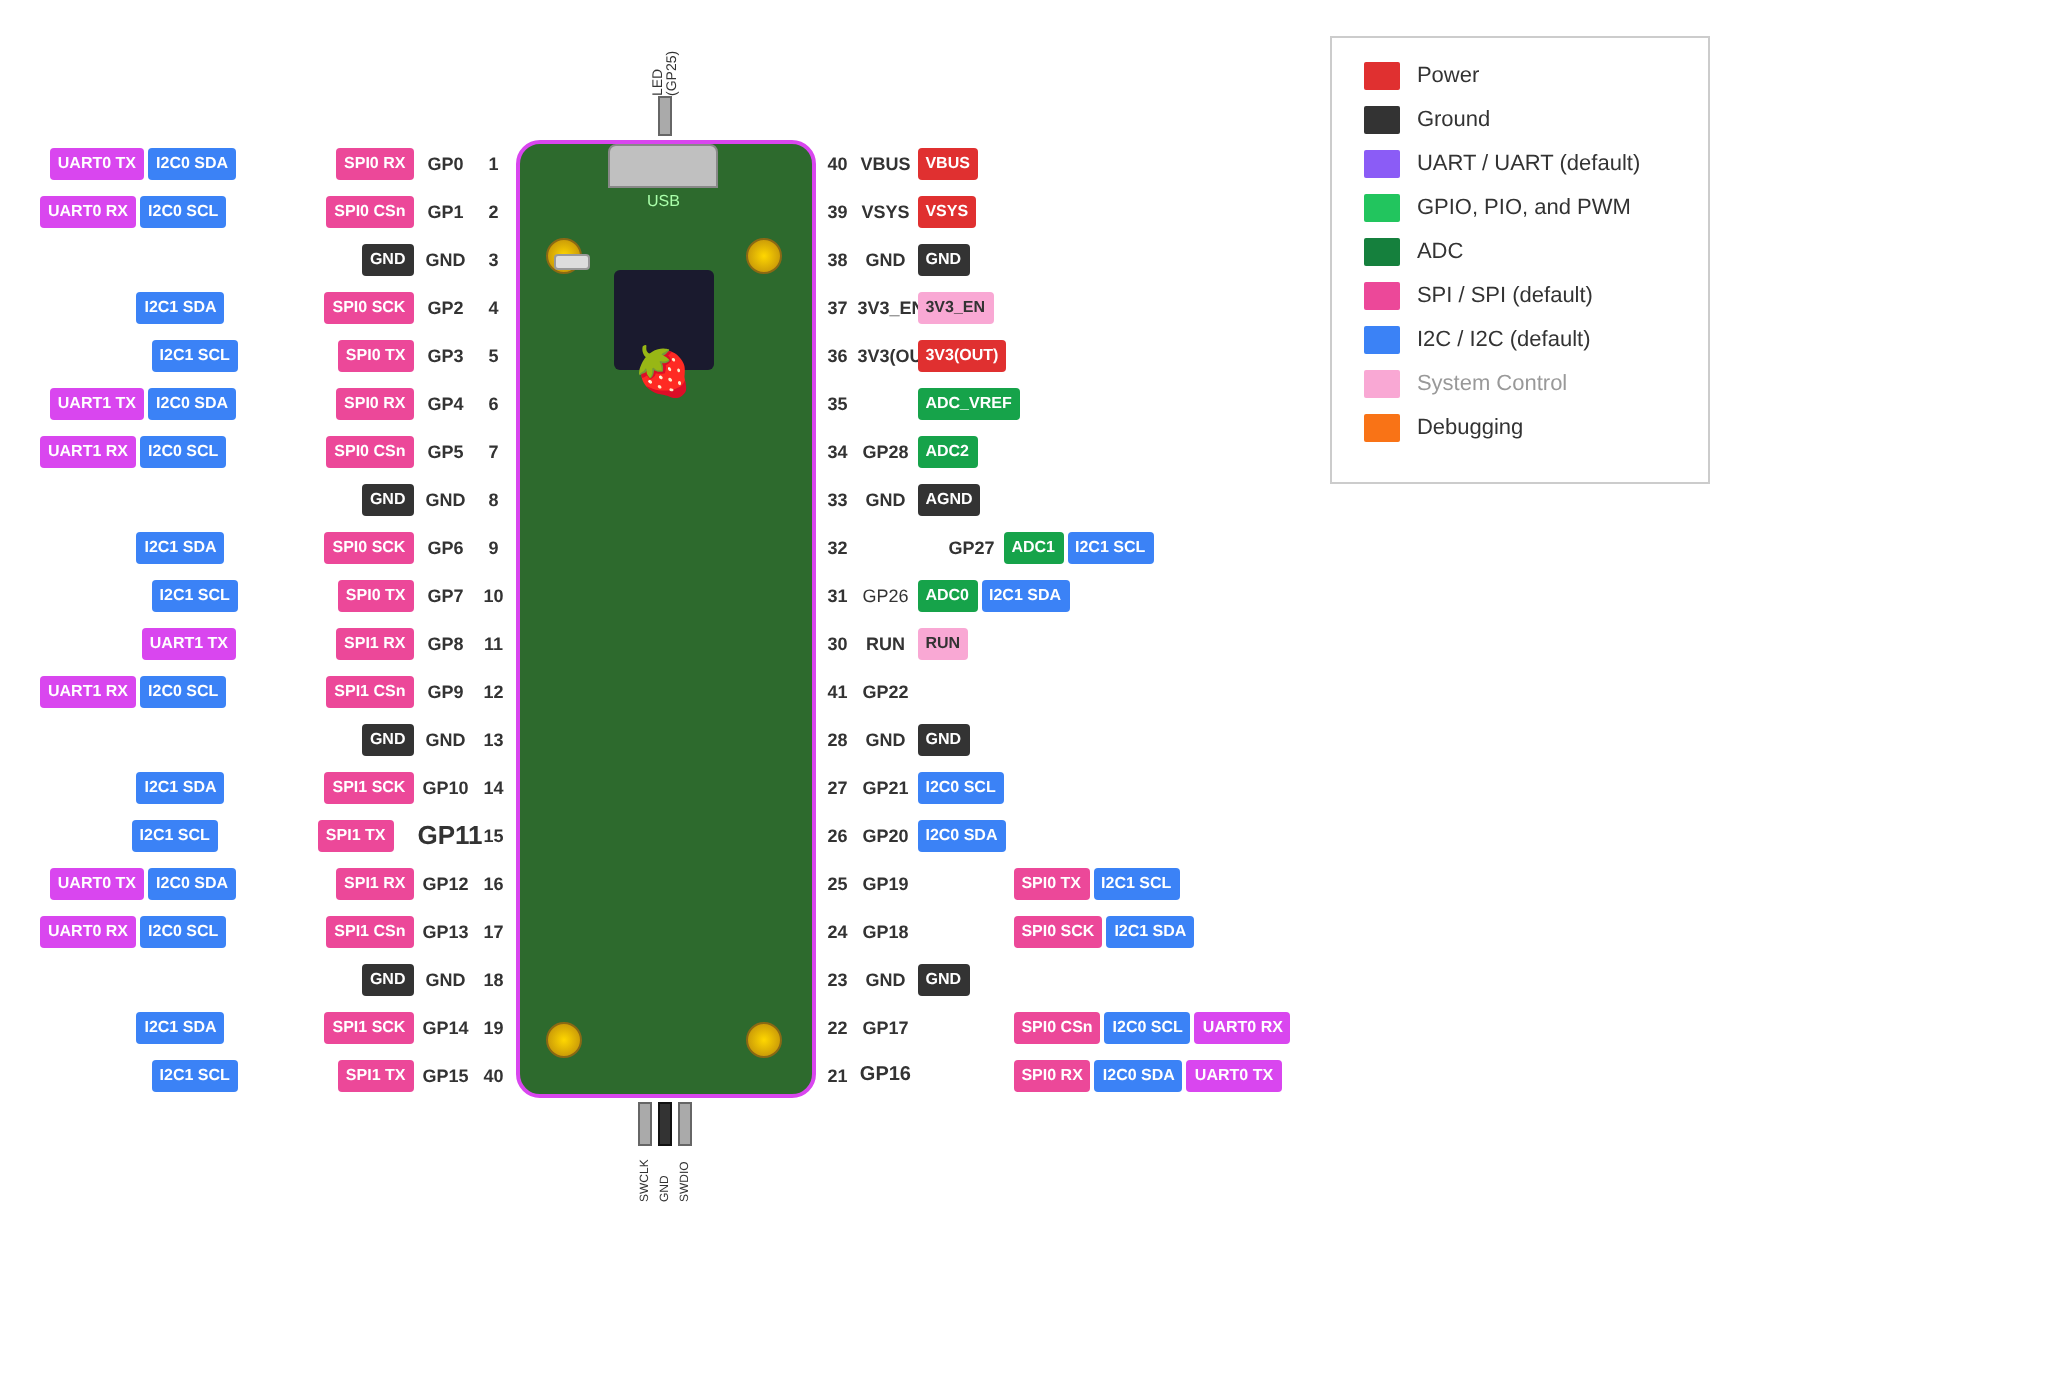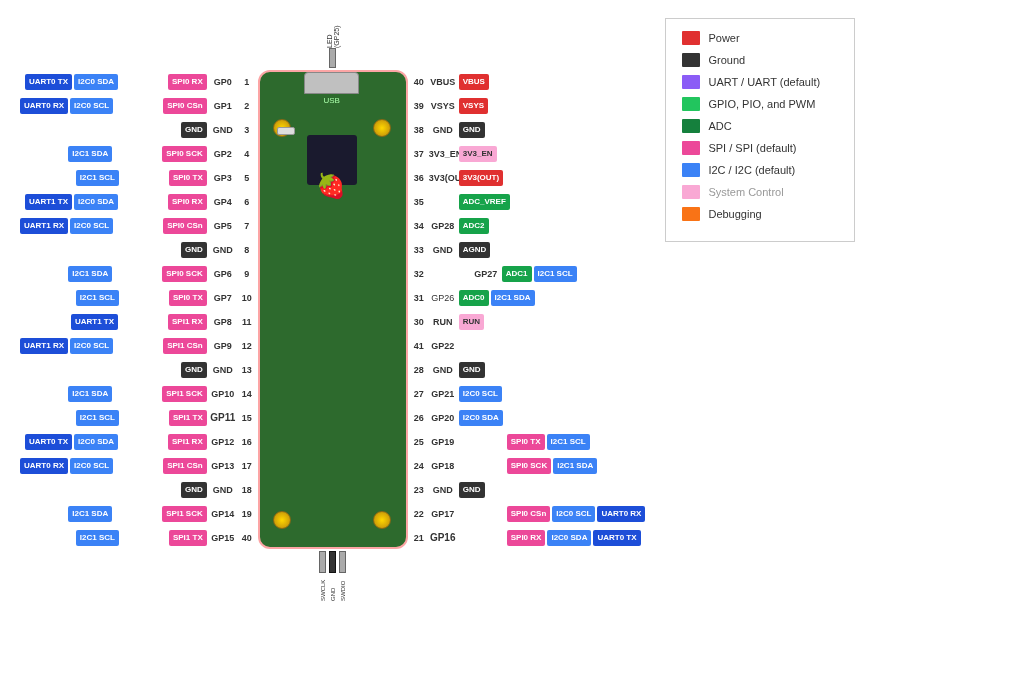--- a/index.html
+++ b/index.html
@@ -56,21 +56,21 @@
     .pin-name {
       font-size: 9px;
       font-weight: 700;
       color: #333;
       width: 28px;
       text-align: center;
     }
     
     .c-red { background-color: #e03030; }
     .c-black { background-color: #333333; }
-    .c-purple { background-color: #1d4ed8; }
+    .c-purple { background-color: #d946ef; }
     .c-adc { background-color: #16a34a; }
     .c-pink { background-color: #ec4899; margin-left: 48px; }
     .c-blue { background-color: #3b82f6; }
     .c-pink-light { background-color: #f9a8d4; color: #333 !important; }
     .gold-circle {
       width: 18px;
       height: 18px;
       background: radial-gradient(circle, #ffd700, #b8860b);
       border-radius: 50%;
       border: 1px solid #8b6914;
@@ -125,21 +125,21 @@
       height: 22px;
     }
     .board-wrapper {
       position: relative;
     }
     .board-full {
       width: 150px;
       background: #2d6a2d;
       border-radius: 12px;
       padding: 0 8px 8px 6px;
-      border: 2px solid #fca5a5;
+      border: 2px solid #d946ef;
       position: relative;
       display: flex;
       flex-direction: column;
       align-items: center;
     }
     .usb-top {
       width: 55px;
       height: 22px;
       background: #c0c0c0;
       border-radius: 4px 4px 0 0;
@@ -269,21 +269,21 @@
             <span class="pin-label c-pink">SPI1 SCK</span>
           </div>
           <span class="pin-name" style="font-weight: 700; font-size: 9px;">GP10</span>
           <span class="pin-number">14</span>
         </div>
         <div class="pin-row-left">
           <div style="display: flex; gap: 2px; align-items: center;">
             <span class="pin-label c-blue">I2C1 SCL</span>
             <span class="pin-label c-pink">SPI1 TX</span>
           </div>
-          <span class="pin-name" style="font-weight: 700; font-size: 10px;">GP11</span>
+          <span class="pin-name" style="font-weight: 700; font-size: 13px; margin-left: 10px;">GP11</span>
           <span class="pin-number">15</span>
         </div>
         <div class="pin-row-left">
           <div style="display: flex; gap: 2px; align-items: center;">
             <span class="pin-label c-purple">UART0 TX</span>
             <span class="pin-label c-blue">I2C0 SDA</span>
             <span class="pin-label c-pink">SPI1 RX</span>
           </div>
           <span class="pin-name" style="font-weight: 700; font-size: 9px;">GP12</span>
           <span class="pin-number">16</span>

